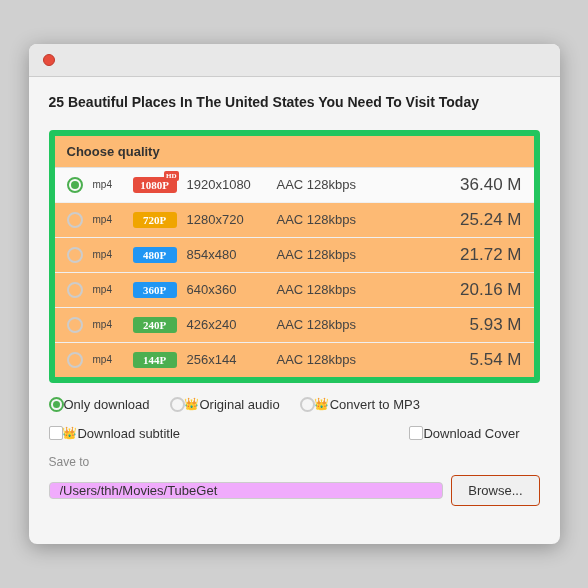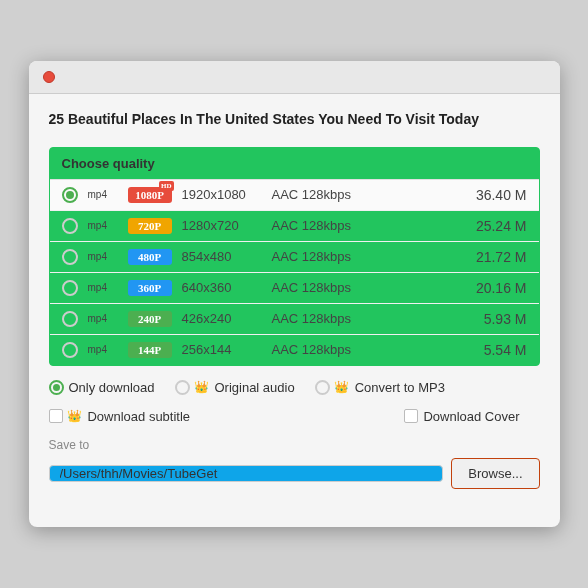--- a/index.html
+++ b/index.html
@@ -39,23 +39,23 @@
       padding: 16px 20px 20px;
     }
     .page-title {
       font-size: 14px;
       font-weight: 600;
       color: #222;
       margin-bottom: 14px;
       line-height: 1.4;
     }
     .quality-box {
-      border: 1px solid #22c55e;
+      border: 6px solid #22c55e;
       border-radius: 4px;
-      background: #22c55e;
+      background: #fdba74;
       margin-bottom: 14px;
       margin-top: 17px;
     }
     .quality-box-header {
       padding: 8px 12px;
       font-weight: 600;
       font-size: 13px;
       color: #333;
       border-bottom: 1px solid #e0e0e0;
     }
@@ -126,33 +126,32 @@
       font-size: 13px;
     }
     .audio-label {
       width: 100px;
       color: #444;
       font-size: 13px;
     }
     .size-label {
       margin-left: auto;
       color: #444;
-      font-size: 14px;
+      font-size: 17px;
     }
     .options-row {
       display: flex;
       align-items: center;
       gap: 0;
       margin-bottom: 8px;
       flex-wrap: wrap;
     }
     .option-item {
       display: flex;
       align-items: center;
-      gap: 5px;
       margin-right: 20px;
       margin-bottom: 6px;
     }
     .option-radio {
       width: 15px;
       height: 15px;
       border-radius: 50%;
       border: 2px solid #ccc;
       display: flex;
       align-items: center;
@@ -202,21 +201,21 @@
       align-items: center;
       margin-bottom: 18px;
     }
     .path-input {
       flex: 1;
       border: 1px solid #ccc;
       border-radius: 4px;
       padding: 0 10px;
       font-size: 13px;
       color: #333;
-      background: #0ea5e9;
+      background: #f0abfc;
       outline: none;
     }
     .browse-btn {
       padding: 7px 16px;
       background: #f0f0f0;
       border: 1px solid #c2410c;
       border-radius: 4px;
       font-size: 13px;
       color: #333;
       cursor: pointer;

